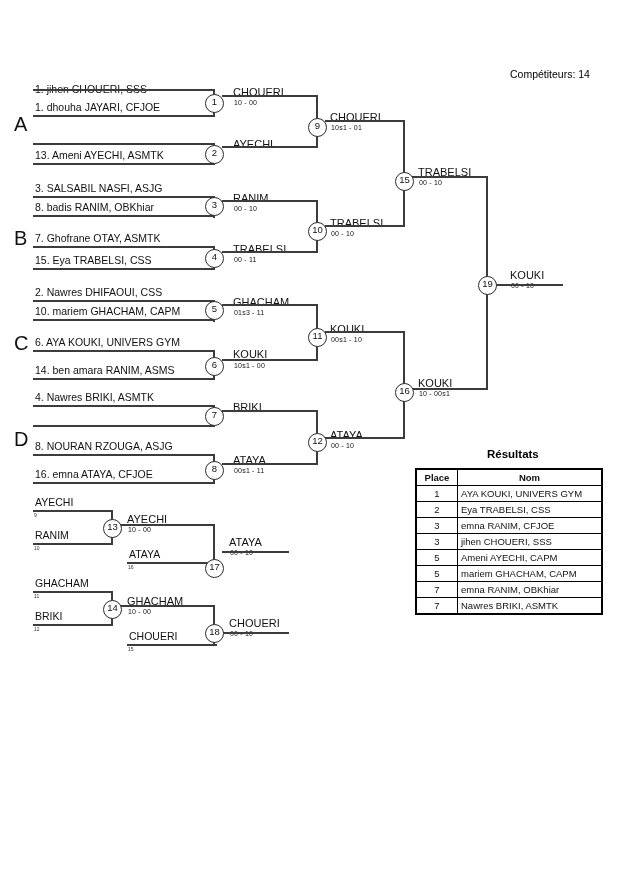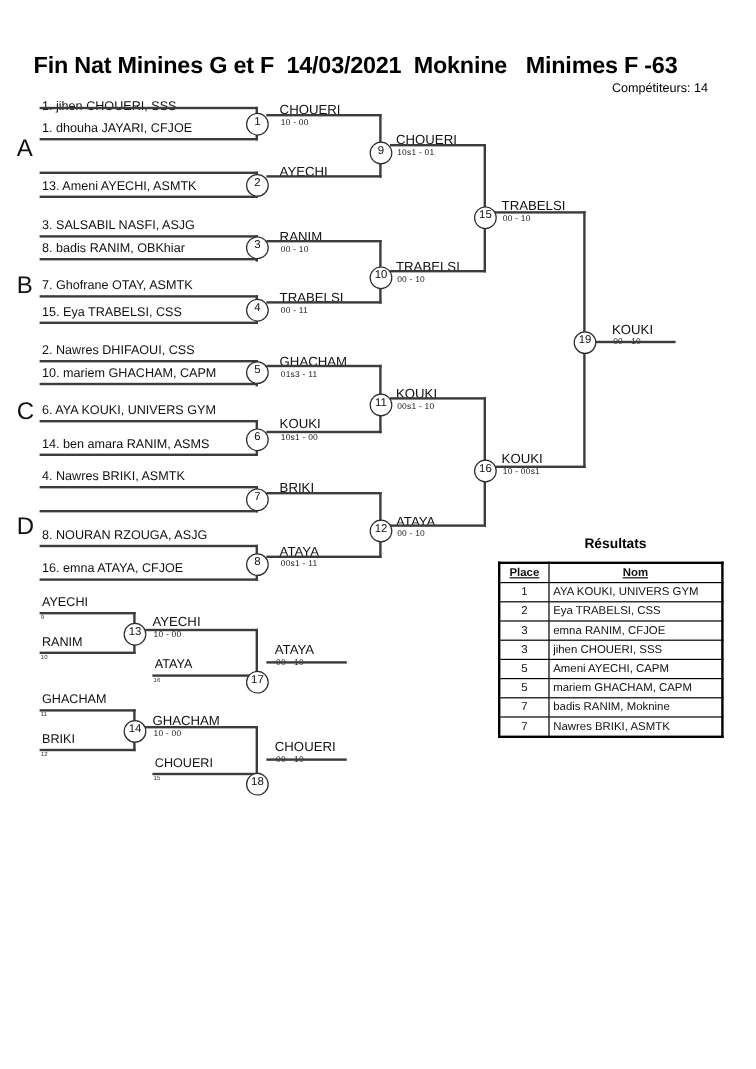--- a/index.html
+++ b/index.html
@@ -115,34 +115,32 @@
     border: 1px solid #000;
     font-size: 9.5px;
     height: 15px;
     padding: 0 3px;
     color: #111;
     font-weight: normal;
   }
   table.results th {
     font-weight: bold;
     text-align: center;
-    text-decoration: underline;
   }
   table.results td.place {
     width: 34px;
     text-align: center;
   }
   table.results td.nom { text-align: left; }
 </style>
 </head>
 <body>
 
 <div id="sheet">
 
-  <div class="abs title">Fin Nat Minines G et F  14/03/2021  Moknine   Minimes F -63</div>
   <div class="abs subtitle">Compétiteurs: 14</div>
 
   <div class="abs group-letter" style="left:14px; top:113px;">A</div>
   <div class="abs group-letter" style="left:14px; top:227px;">B</div>
   <div class="abs group-letter" style="left:14px; top:332px;">C</div>
   <div class="abs group-letter" style="left:14px; top:428px;">D</div>
 
   <div class="abs slot-label" style="left:35px; top:84px;">1. jihen CHOUERI, SSS</div>
   <div class="abs hline" style="left:33px; top:89px; width:182px;"></div>
 
@@ -308,21 +306,21 @@
   <div class="abs bout" style="left:103px; top:600px;">14</div>
   <div class="abs winner-name" style="left:127px; top:595px;">GHACHAM</div>
   <div class="abs score" style="left:128px; top:608px;">10 - 00</div>
 
   <div class="abs slot-label" style="left:129px; top:631px;">CHOUERI</div>
   <div class="abs hline" style="left:127px; top:644px; width:90px;"></div>
   <div class="abs seedsub" style="left:128px; top:646px;">15</div>
 
   <div class="abs hline" style="left:119px; top:605px; width:96px;"></div>
   <div class="abs vline" style="left:213px; top:605px; height:41px;"></div>
-  <div class="abs bout" style="left:205px; top:644px;">18</div>
+  <div class="abs bout" style="left:205px; top:624px;">18</div>
   <div class="abs winner-name" style="left:229px; top:617px;">CHOUERI</div>
   <div class="abs score" style="left:230px; top:630px;">00 - 10</div>
   <div class="abs hline" style="left:222px; top:632px; width:67px;"></div>
 
   <div class="abs res-title">Résultats</div>
   <table class="results">
     <thead>
       <tr>
         <th class="place">Place</th>
         <th>Nom</th>
@@ -348,21 +346,21 @@
         <tr>
           <td class="place">5</td>
           <td class="nom">Ameni AYECHI, CAPM</td>
         </tr>
         <tr>
           <td class="place">5</td>
           <td class="nom">mariem GHACHAM, CAPM</td>
         </tr>
         <tr>
           <td class="place">7</td>
-          <td class="nom">badis RANIM, Moknine</td>
+          <td class="nom">emna RANIM, OBKhiar</td>
         </tr>
         <tr>
           <td class="place">7</td>
           <td class="nom">Nawres BRIKI, ASMTK</td>
         </tr>
       </tbody>
   </table>
 
 </div>
 

